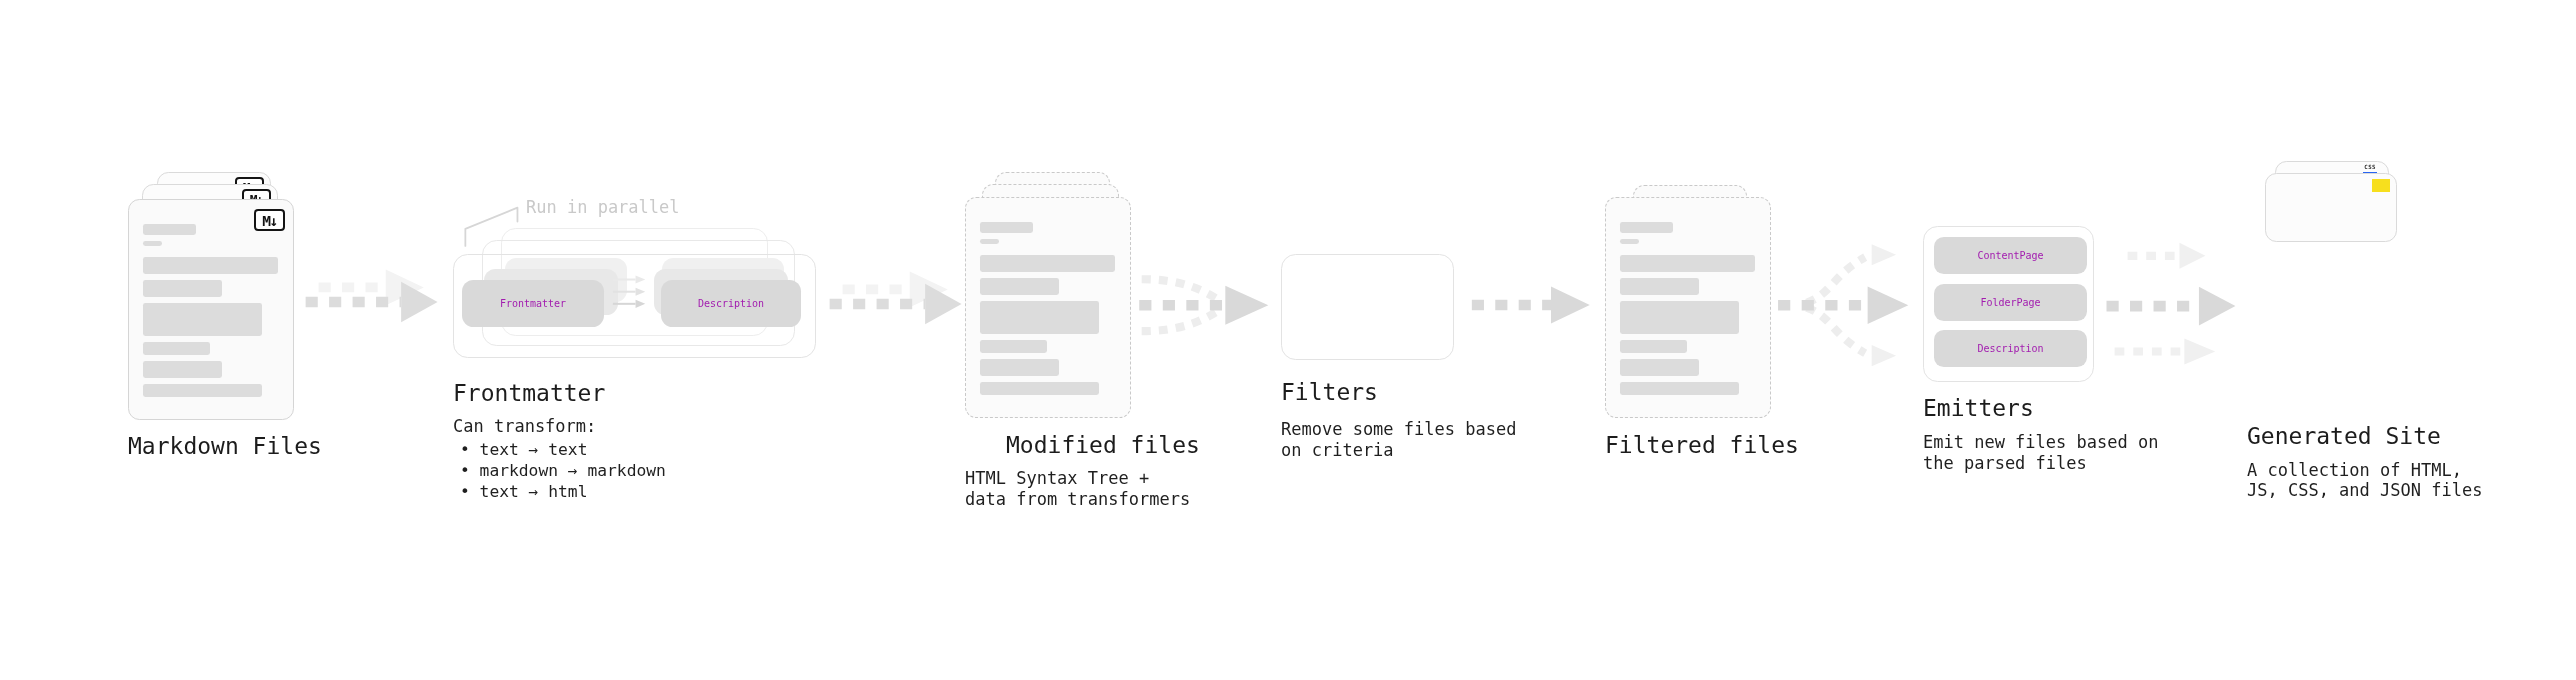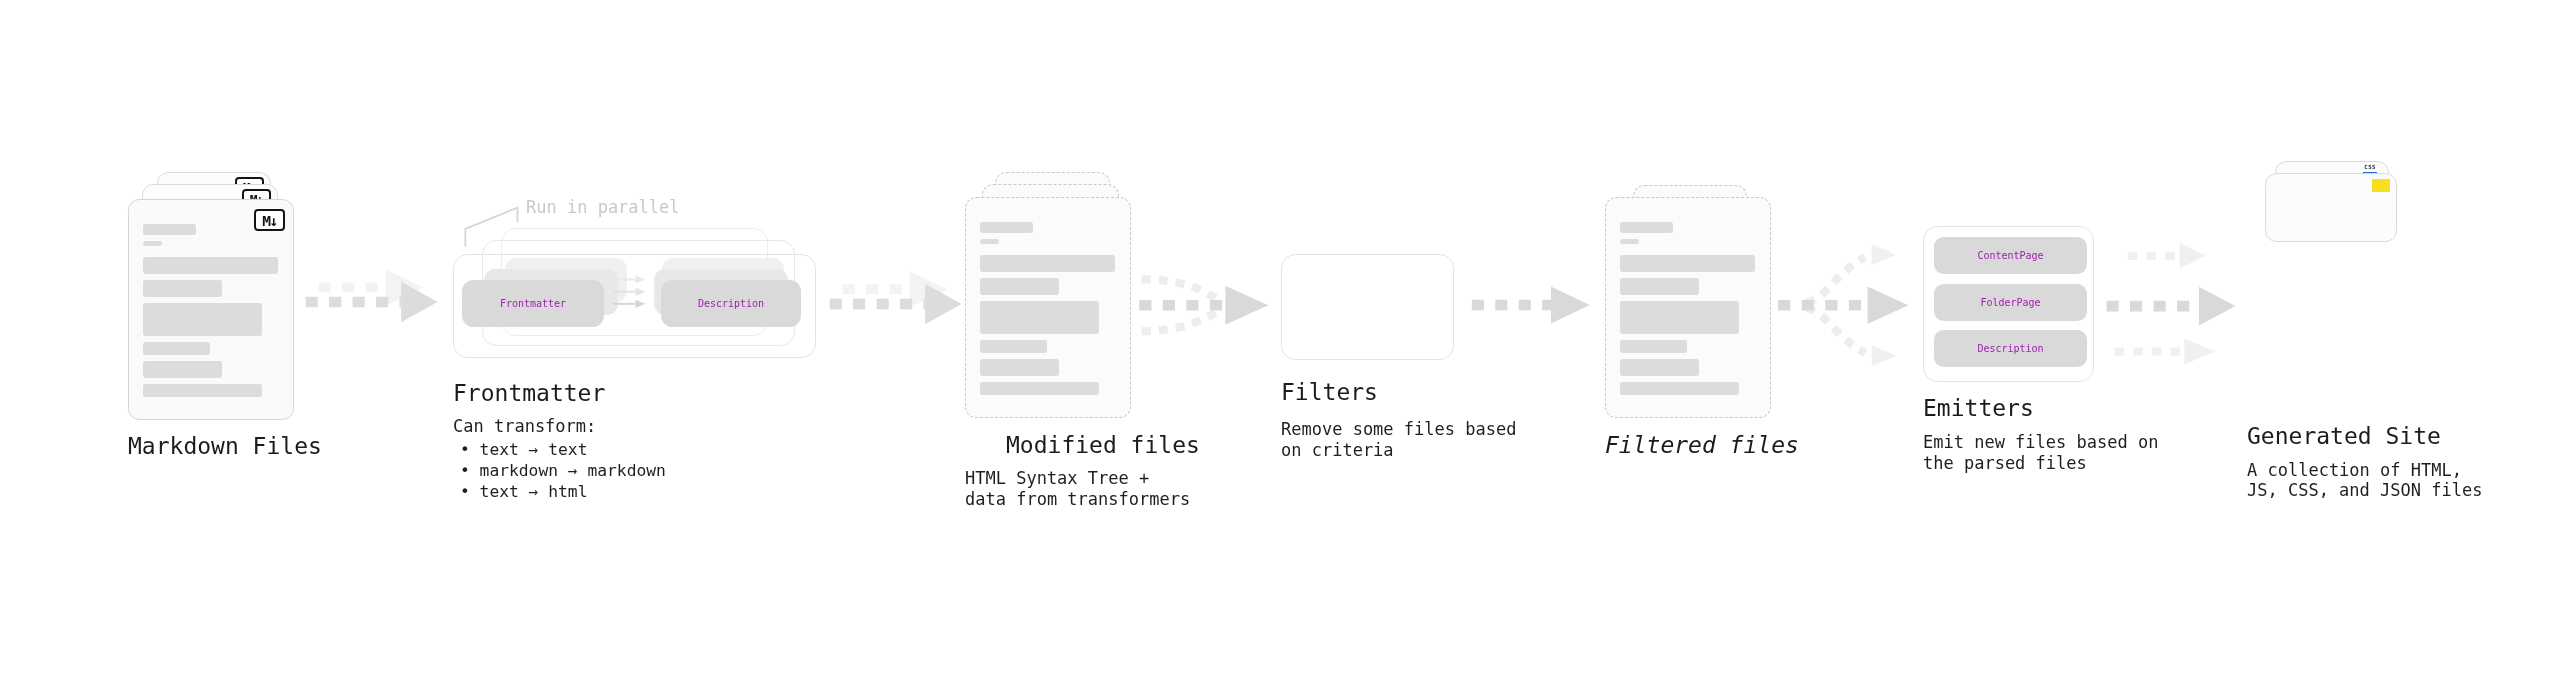--- a/index.html
+++ b/index.html
@@ -155,21 +155,21 @@
         <div class="bar" style="left: 14px; top: 24.4px; width: 53px; height: 10.6px;"></div>
         <div class="bar" style="left: 14px; top: 41px; width: 18.7px; height: 4.9px;"></div>
         <div class="bar" style="left: 14px; top: 57px; width: 135px; height: 17px;"></div>
         <div class="bar" style="left: 14px; top: 80px; width: 79px; height: 17px;"></div>
         <div class="bar" style="left: 14px; top: 103px; width: 119px; height: 32.5px;"></div>
         <div class="bar" style="left: 14px; top: 142px; width: 67px; height: 13px;"></div>
         <div class="bar" style="left: 14px; top: 161px; width: 79px; height: 17px;"></div>
         <div class="bar" style="left: 14px; top: 184px; width: 119px; height: 13px;"></div>
       </div>
   </div>
-  <div class="h-label" style="left:1605px;top:432px;font-style:italic;">Filtered files</div>
+  <div class="h-label" style="left:1605px;top:432px;">Filtered files</div>
 
   <svg style="left:1774px;top:236px;" width="140" height="140" viewBox="0 0 172 172">
     <path d="M 40 82 C 70 72, 72 48, 112 26" fill="none" stroke="#ededed" stroke-width="10" stroke-dasharray="11 10"></path>
     <polygon points="120,10 120,36 150,23" fill="#f0f0f0"></polygon>
     <path d="M 40 88 C 70 98, 72 122, 112 144" fill="none" stroke="#ededed" stroke-width="10" stroke-dasharray="11 10"></path>
     <polygon points="120,134 120,160 150,147" fill="#f0f0f0"></polygon>
     <line x1="5" y1="85" x2="115" y2="85" stroke="#d9d9d9" stroke-width="13" stroke-dasharray="15 14"></line>
     <polygon points="115,62 115,108 165,85" fill="#d9d9d9"></polygon>
   </svg>
 

